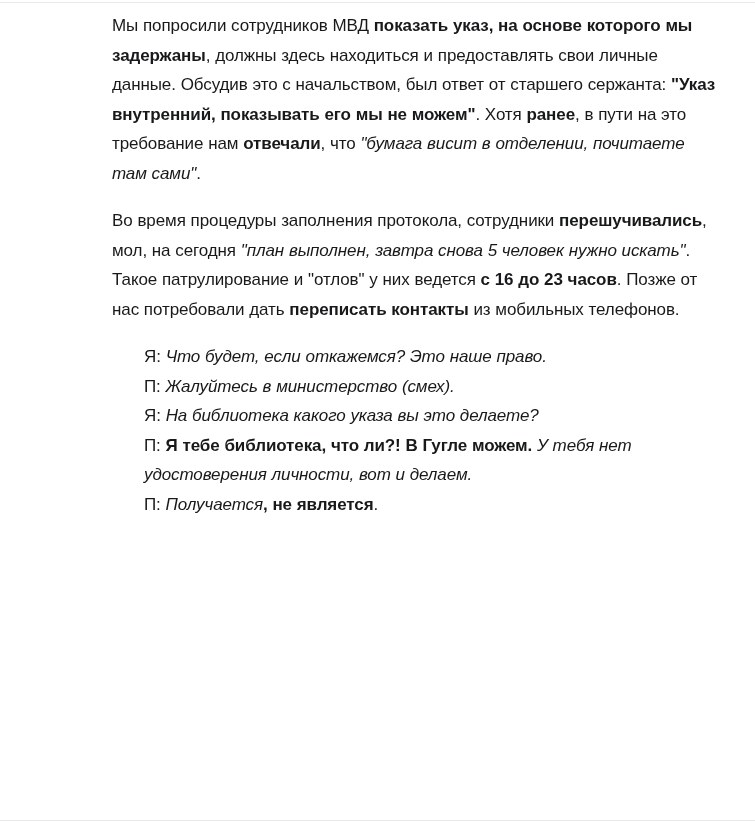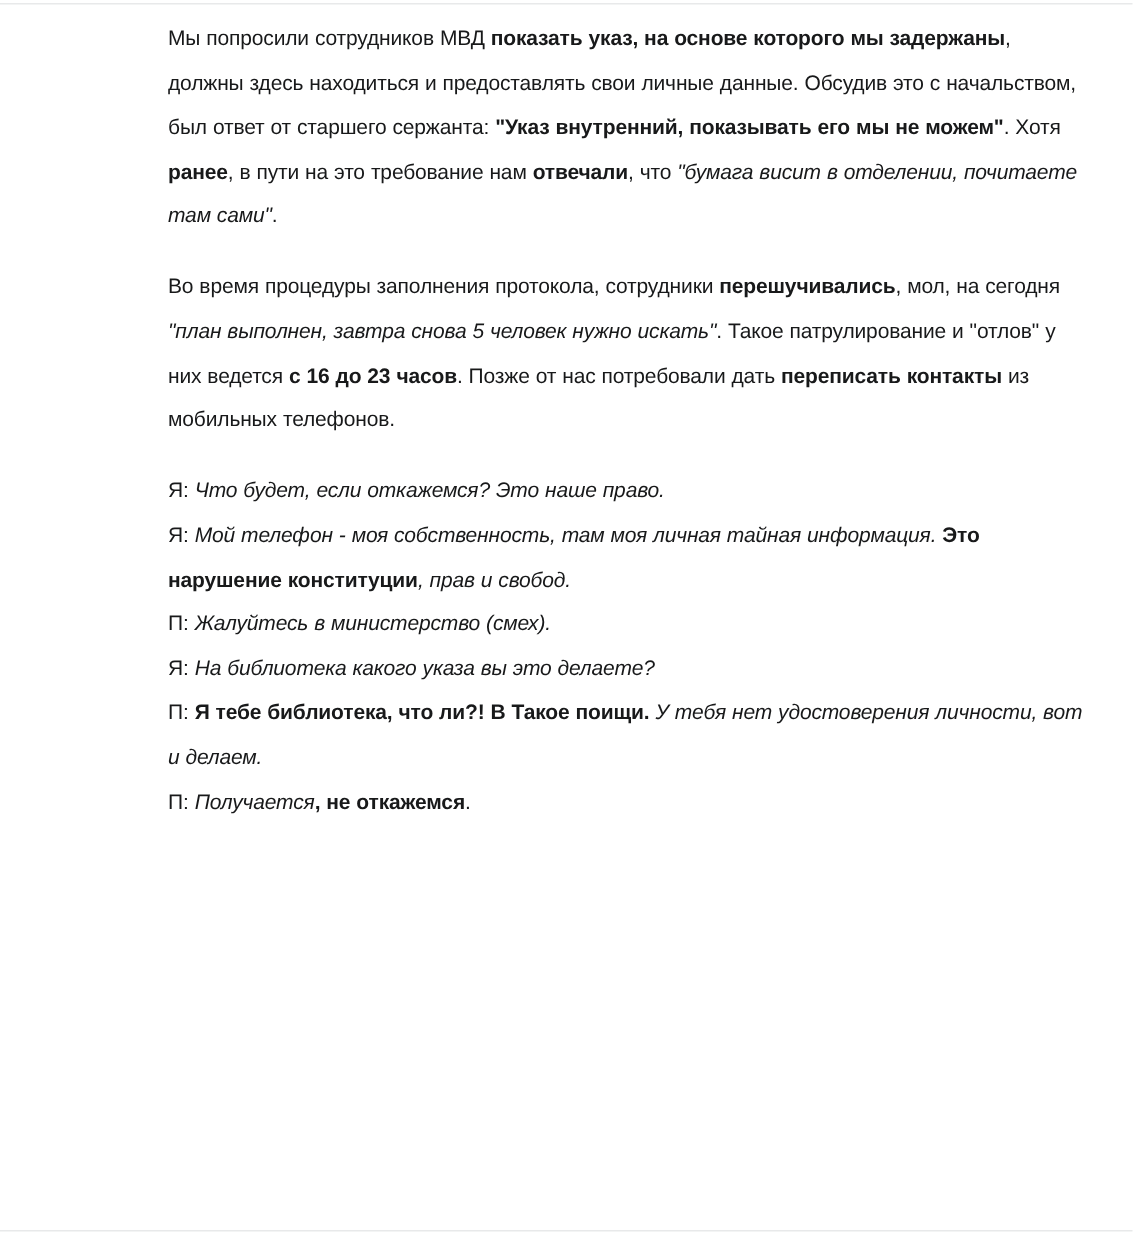--- a/index.html
+++ b/index.html
@@ -28,49 +28,48 @@
   .edge-rule.bottom { top: 820px; }
 
   .page {
     position: absolute;
     left: 112px;
     top: 11px;
     width: 612px;
   }
 
   .block {
-    font-size: 14px;
+    font-size: 17px;
     line-height: 29.6px;
     color: #18191a;
     letter-spacing: -0.1px;
     word-spacing: 0.2px;
     margin: 0 0 17.5px 0;
   }
-  .block:last-child { margin-bottom: 0; }
+  .block:last-child { margin-bottom: 0; margin-left: 32px; }
 
   .block.dialogue { margin-bottom: 0; }
 
   
   .r  { font-weight: 400; font-style: normal; }
   .b  { font-weight: 700; font-style: normal; }
   .i  { font-weight: 400; font-style: italic; }
 
   .line { display: block; }
 </style>
 </head>
 <body>
 
 <div class="edge-rule top"></div>
 
 <div class="page">
   <p class="block" id="block-paragraph-1"><span class="r">Мы попросили сотрудников МВД </span><span class="b">показать указ, на основе которого мы задержаны</span><span class="r">, должны здесь находиться и предоставлять свои личные данные. Обсудив это с начальством, был ответ от старшего сержанта: </span><span class="b">"Указ внутренний, показывать его мы не можем"</span><span class="r">. Хотя </span><span class="b">ранее</span><span class="r">, в пути на это требование нам </span><span class="b">отвечали</span><span class="r">, что </span><span class="i">"бумага висит в отделении, почитаете там сами"</span><span class="r">.</span></p>
   <p class="block" id="block-paragraph-2"><span class="r">Во время процедуры заполнения протокола, сотрудники </span><span class="b">перешучивались</span><span class="r">, мол, на сегодня </span><span class="i">"план выполнен, завтра снова 5 человек нужно искать"</span><span class="r">. Такое патрулирование и "отлов" у них ведется </span><span class="b">с 16 до 23 часов</span><span class="r">. Позже от нас потребовали дать </span><span class="b">переписать контакты</span><span class="r"> из мобильных телефонов.</span></p>
   <div class="block dialogue" id="block-dialogue">
       <span class="line"><span class="r">Я:</span><span class="i"> Что будет, если откажемся? Это наше право.</span></span>
-      <span class="line"><span class="r">Я:</span><span class="i"> Мой телефон - моя собственность, там моя личная тайная информация. </span><span class="b">Это нарушение конституции</span><span class="i">, прав и свобод.</span></span>
       <span class="line"><span class="r">П:</span><span class="i"> Жалуйтесь в министерство (смех).</span></span>
       <span class="line"><span class="r">Я:</span><span class="i"> На библиотека какого указа вы это делаете?</span></span>
-      <span class="line"><span class="r">П:</span><span class="b"> Я тебе библиотека, что ли?! В Такое поищи.</span><span class="i"> У тебя нет удостоверения личности, вот и делаем.</span></span>
-      <span class="line"><span class="r">П:</span><span class="i"> Получается</span><span class="b">, не откажемся</span><span class="r">.</span></span>
+      <span class="line"><span class="r">П:</span><span class="b"> Я тебе библиотека, что ли?! В Гугле можем.</span><span class="i"> У тебя нет удостоверения личности, вот и делаем.</span></span>
+      <span class="line"><span class="r">П:</span><span class="i"> Получается</span><span class="b">, не является</span><span class="r">.</span></span>
     </div>
 </div>
 
 <div class="edge-rule bottom"></div>
 
 </body></html>

